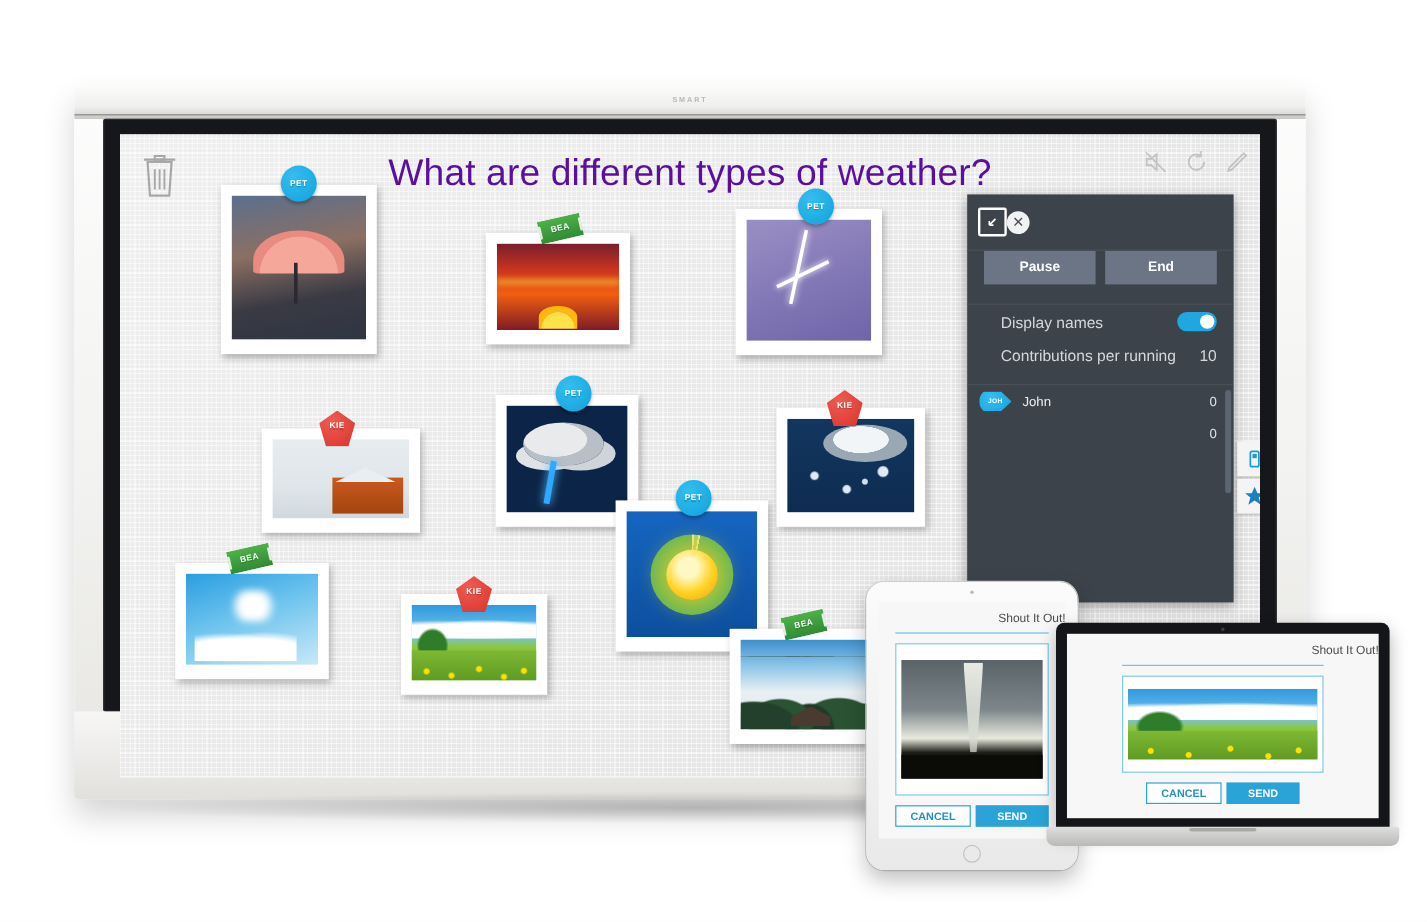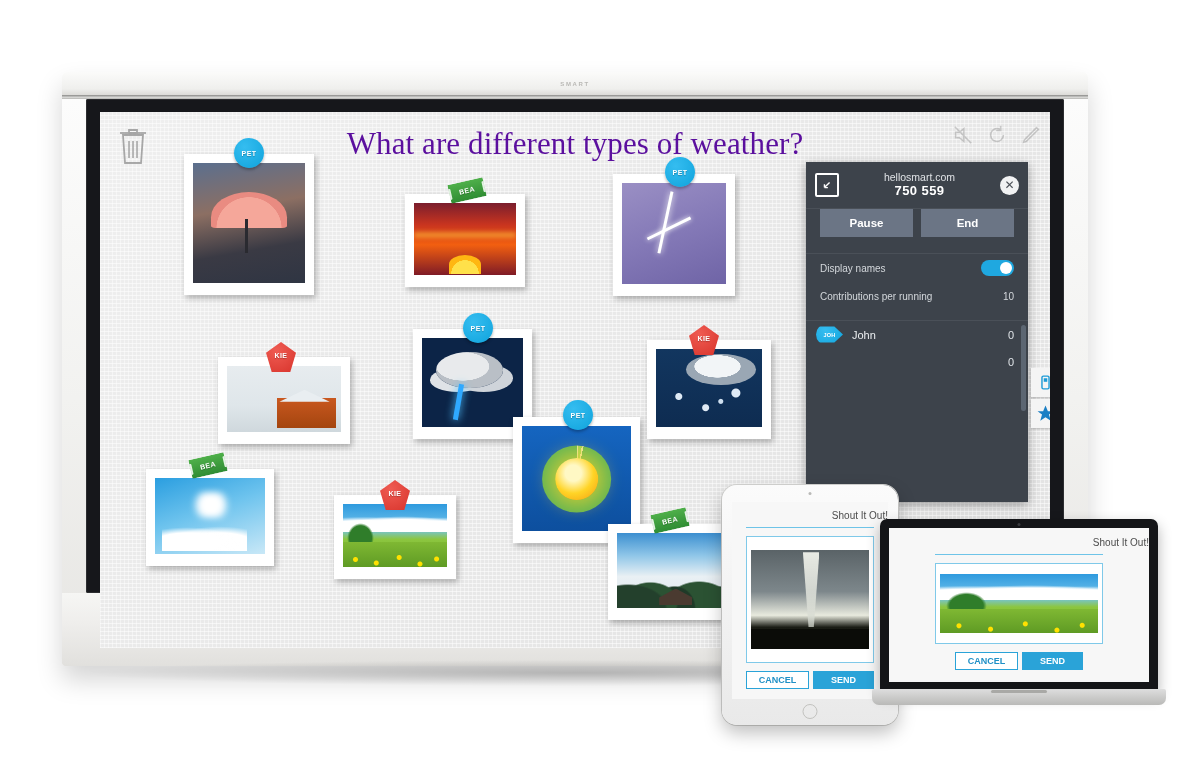--- a/index.html
+++ b/index.html
@@ -76,21 +76,21 @@
   }
   #frame-shadow{
     position:absolute; left:90px; top:660px; width:980px; height:26px;
     background:radial-gradient(ellipse at center, rgba(0,0,0,.20), rgba(0,0,0,0) 72%);
   }
 
   
   #board-title{
     position:absolute; left:0; top:14px; width:100%; text-align:center;
     color:#5b0f9e; font-size:31px; font-weight:normal; letter-spacing:.1px;
-    font-family:Liberation Serif, serif;
+    font-family:Liberation Sans, sans-serif;
   }
   #trash{ position:absolute; left:14px; top:12px; width:38px; height:42px; opacity:.62; }
   #board-tools{ position:absolute; right:8px; top:12px; display:flex; gap:12px; opacity:.42; }
   #board-tools .tool{ width:22px; height:22px; }
 
   
   .photo{
     position:absolute; background:#fff; padding:9px 9px 12px 9px;
     box-shadow:2px 3px 6px rgba(0,0,0,.28);
   }
@@ -216,21 +216,21 @@
     font-size:12px; display:flex; align-items:center; justify-content:center; flex:0 0 auto;
   }
   #panel-status{ text-align:center; font-size:13.5px; font-weight:bold; padding:16px 0 13px; color:#fff; }
   #panel-buttons{ display:flex; gap:8px; padding:0 14px 16px; }
   #panel-buttons .btn{
     flex:1; height:28px; background:#6b7585; color:#fff; font-size:11.5px; font-weight:bold;
     display:flex; align-items:center; justify-content:center;
   }
   #panel-sep{ height:1px; background:#4a5058; margin:0; }
   .panel-row{ display:flex; align-items:center; justify-content:space-between;
-    padding:0 14px; height:28px; font-size:10px; color:#d4d8dc; }
+    padding:0 14px; height:28px; font-size:13px; color:#d4d8dc;margin-left:14px; }
   #toggle{ width:33px; height:16px; border-radius:9px; background:#1fa8e0; position:relative; }
   #toggle i{ position:absolute; right:2px; top:2px; width:12px; height:12px; border-radius:50%; background:#fff; }
   #panel-sep2{ height:1px; background:#4a5058; margin:10px 0 0; }
   #list-head{ display:flex; justify-content:space-between; padding:10px 14px 8px;
     font-size:8.5px; letter-spacing:.7px; color:#b9bfc5; }
   #student-list{ position:relative; }
   .student-row{ display:flex; align-items:center; height:27px; padding:0 14px 0 10px; font-size:11px; color:#eceff1; }
   .student-row .avatar{
     width:21px; height:21px; flex:0 0 auto; margin-right:9px;
     background:radial-gradient(circle at 35% 30%, #35bdf0, #0fa3dc);
@@ -425,24 +425,20 @@
           <div class="art art-forest"></div>
         </div>
     </div>
 
     <div id="activity-panel">
       <div id="panel-head">
         <div class="launch">
           <svg viewBox="0 0 14 14" width="12" height="12">
             <path d="M10 4L4 10M4 10h4M4 10V6" stroke="#fff" stroke-width="1.6" fill="none"></path>
           </svg>
-        </div>
-        <div class="hs">
-          <div class="url">hellosmart.com</div>
-          <div class="code">750 559</div>
         </div>
         <div id="panel-close">✕</div>
       </div>
 
 
       <div id="panel-buttons">
         <div class="btn">Pause</div>
         <div class="btn">End</div>
       </div>
 

